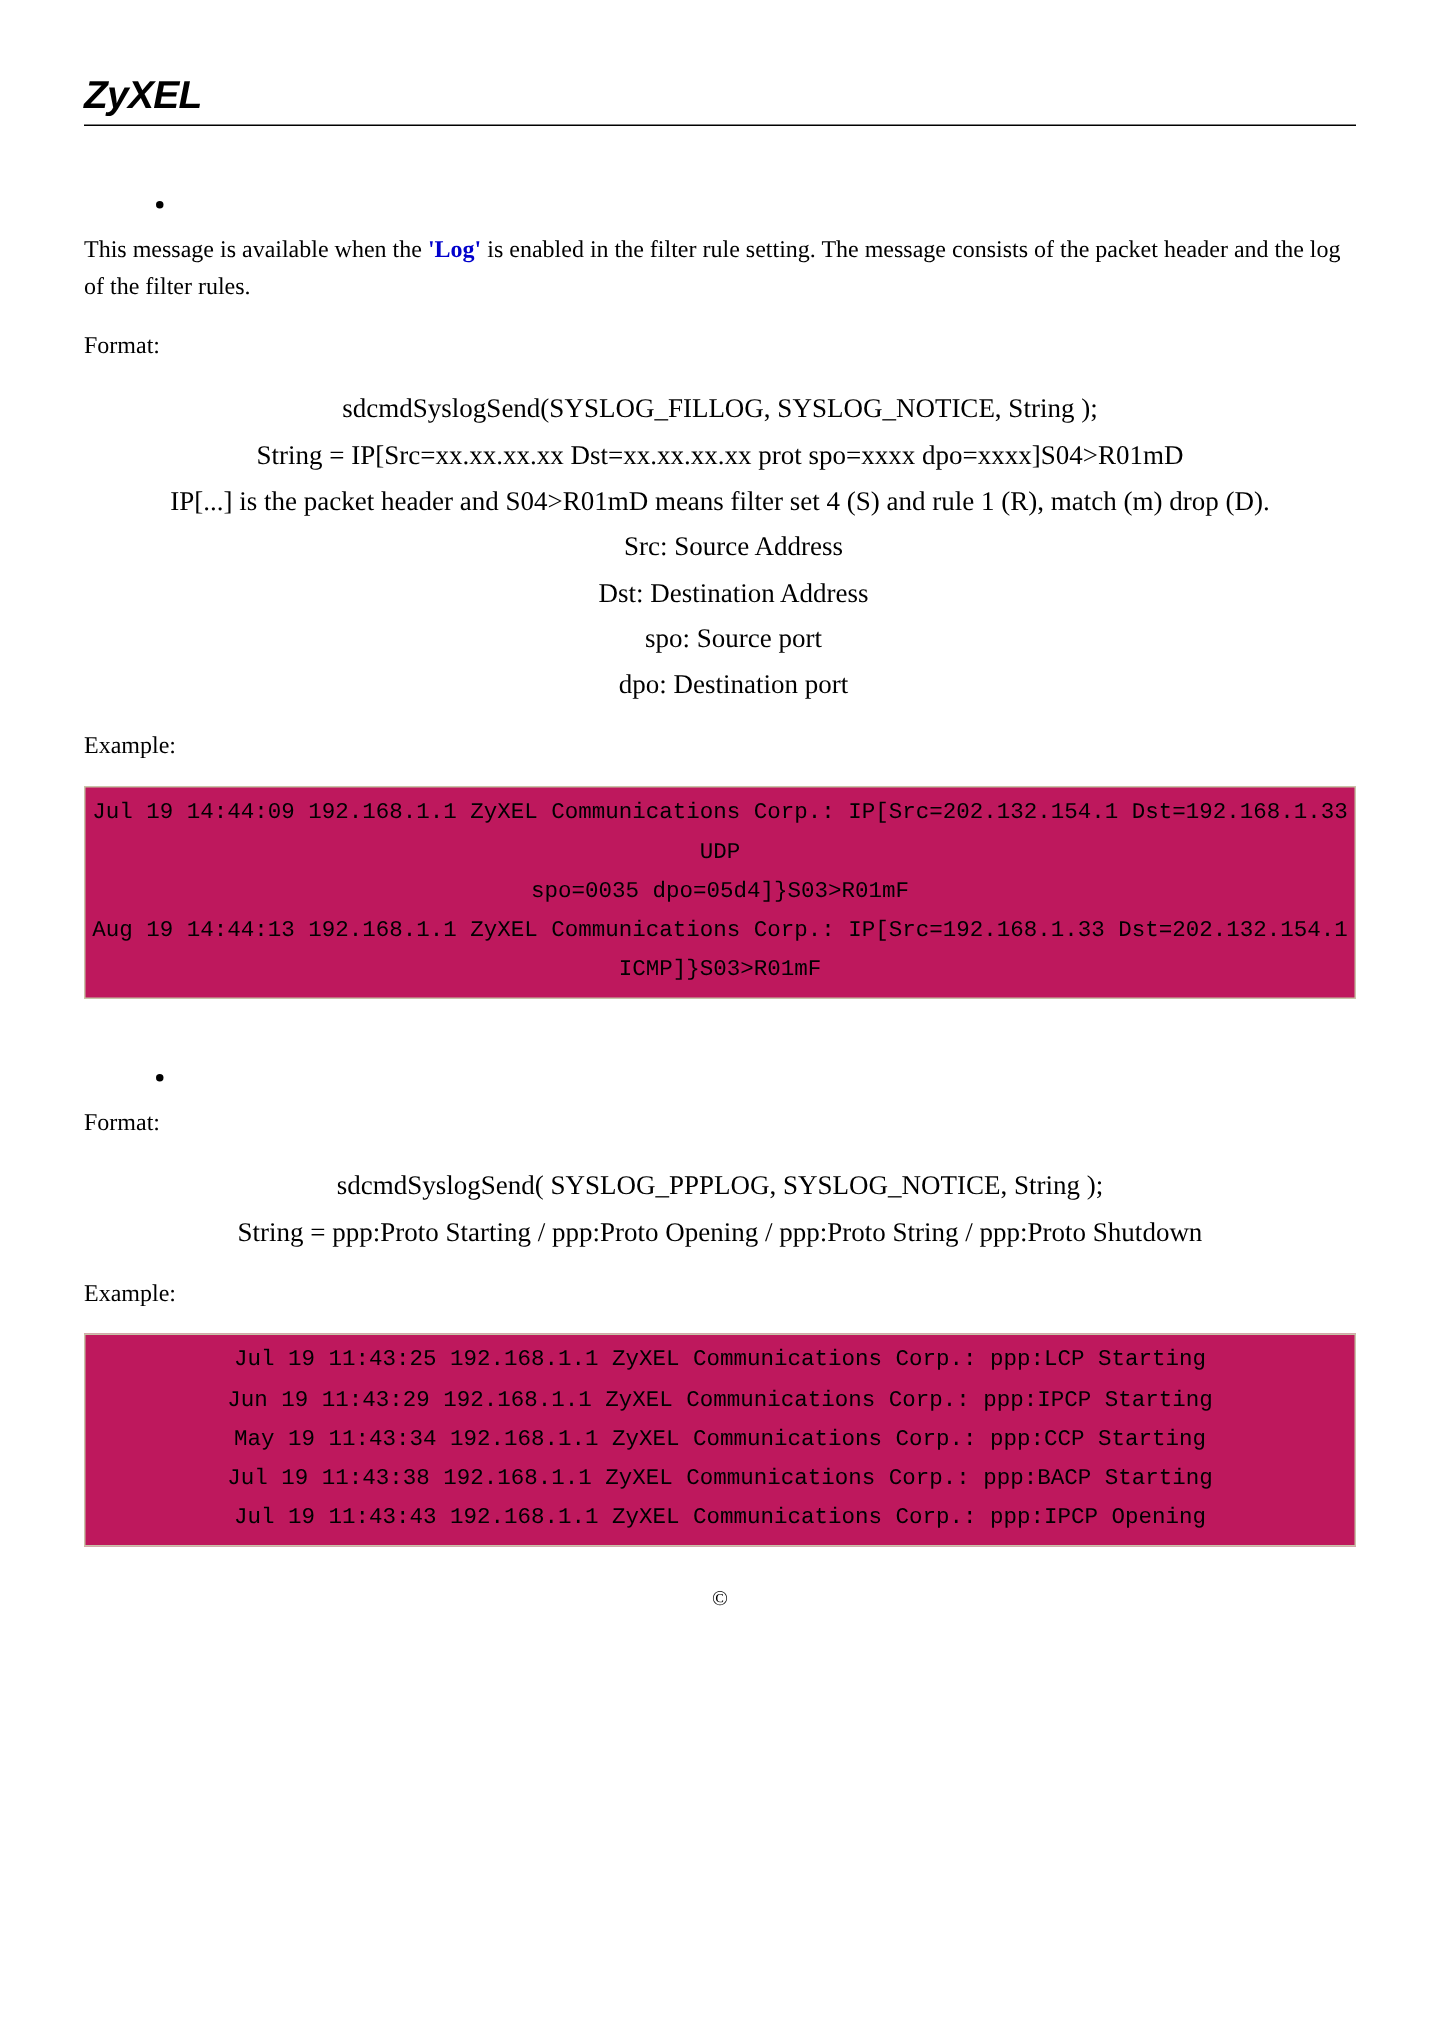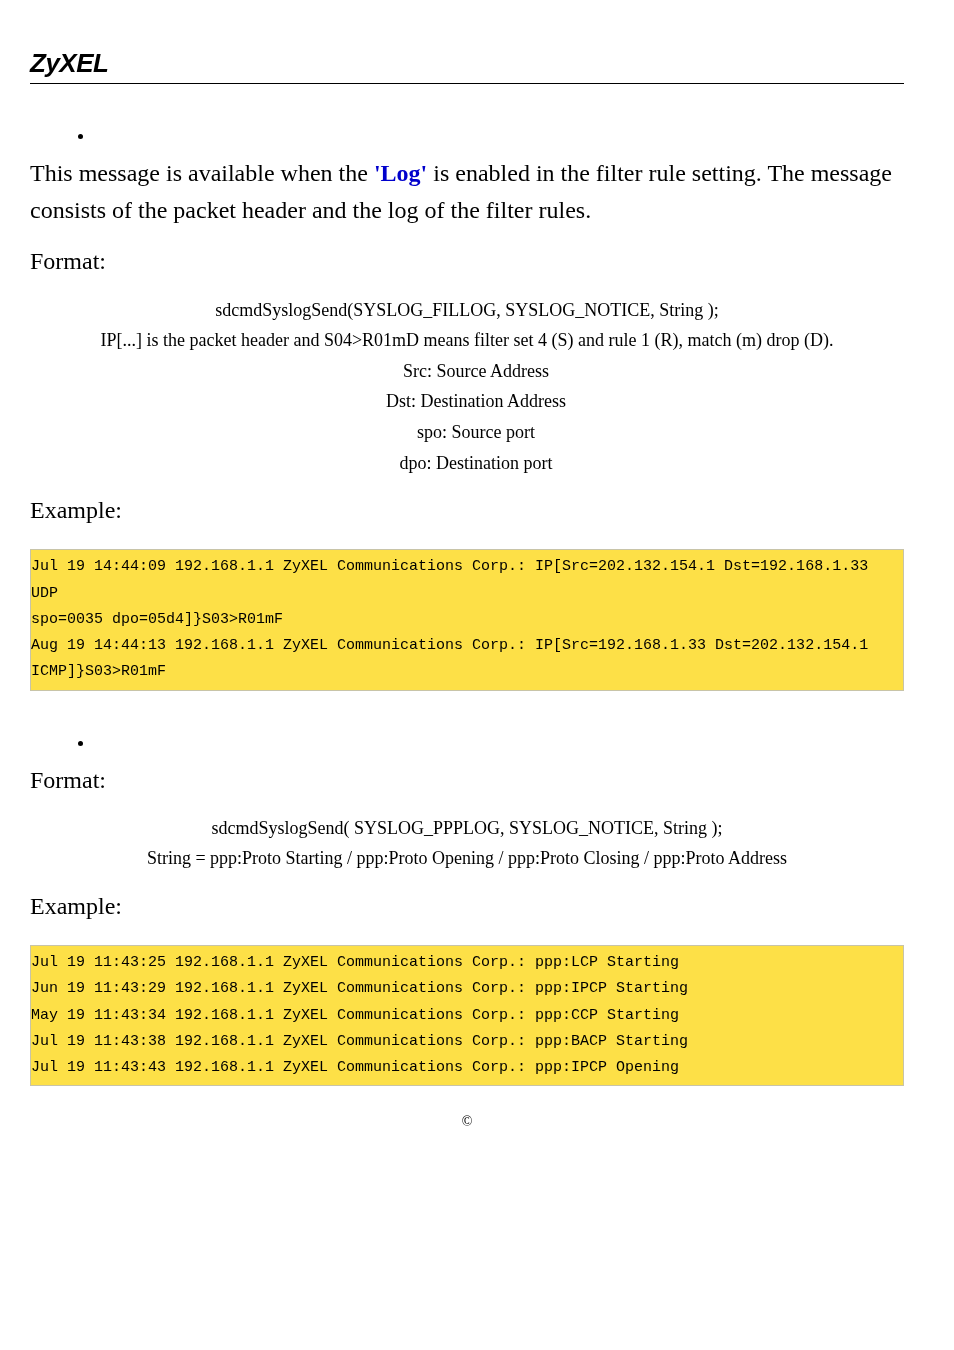--- a/index.html
+++ b/index.html
@@ -3,21 +3,21 @@
 <meta charset="utf-8">
 <style>
 body {
   margin: 0;
   font-family: 'Times New Roman', Times, serif;
   color: #000;
   background: #fff;
   width: 954px;
 }
 .page {
-  padding: 48px 50px 40px 30px;
+  padding: 48px 50px 40px 56px;
 }
 .header {
   border-bottom: 1px solid #000;
   padding-bottom: 4px;
 }
 .logo {
   font-family: Arial, Helvetica, sans-serif;
   font-weight: 900;
   font-style: italic;
   font-size: 26px;
@@ -28,42 +28,43 @@
   display: flex;
   align-items: center;
 }
 .bullet-dot {
   width: 5px;
   height: 5px;
   background: #000;
   border-radius: 50%;
 }
 .para {
-  font-size: 24px;
+  font-size: 16px;
   line-height: 1.55;
   margin: 14px 0;
 }
 .link-blue {
   color: #0000cc;
   font-weight: bold;
 }
 .format-block {
   font-size: 18px;
   line-height: 1.7;
   text-align: center;
 }
 .indent { padding-left: 18px; }
 .example-box {
   border: 1px solid #c8c4a8;
-  background: #fde047;
+  background: #be185d;
   font-family: 'Courier New', Courier, monospace;
   font-size: 15px;
   line-height: 1.75;
   padding: 4px 0;
-  margin-top: 20px;
+  margin-top: 8px;
+  text-align: center;
 }
 .footer {
   text-align: center;
   font-size: 14px;
   margin-top: 28px;
 }
 </style>
 </head>
 <body>
 
@@ -78,20 +79,21 @@
   </div>
 
   <div class="para">
     <span>This message is available when the </span><span class="link-blue">'Log'</span><span> is enabled in the filter rule setting. The message consists of the packet header and the log of the filter rules.</span>
   </div>
 
   <div class="para">Format:</div>
 
   <div class="format-block">
     <div>sdcmdSyslogSend(SYSLOG_FILLOG, SYSLOG_NOTICE, String );</div>
+    <div>String = IP[Src=xx.xx.xx.xx Dst=xx.xx.xx.xx prot spo=xxxx dpo=xxxx]S04&gt;R01mD</div>
     <div>IP[...] is the packet header and S04&gt;R01mD means filter set 4 (S) and rule 1 (R), match (m) drop (D).</div>
     <div class="indent">Src: Source Address</div>
     <div class="indent">Dst: Destination Address</div>
     <div class="indent">spo: Source port</div>
     <div class="indent">dpo: Destination port</div>
   </div>
 
   <div class="para">Example:</div>
 
   <div class="example-box">
@@ -102,21 +104,21 @@
   </div>
 
   <div class="bullet">
     <div class="bullet-dot"></div>
   </div>
 
   <div class="para">Format:</div>
 
   <div class="format-block">
     <div>sdcmdSyslogSend( SYSLOG_PPPLOG, SYSLOG_NOTICE, String );</div>
-    <div>String = ppp:Proto Starting / ppp:Proto Opening / ppp:Proto Closing / ppp:Proto Address</div>
+    <div>String = ppp:Proto Starting / ppp:Proto Opening / ppp:Proto String / ppp:Proto Shutdown</div>
   </div>
 
   <div class="para">Example:</div>
 
   <div class="example-box">
     <div>Jul 19 11:43:25 192.168.1.1 ZyXEL Communications Corp.: ppp:LCP Starting</div>
     <div>Jun 19 11:43:29 192.168.1.1 ZyXEL Communications Corp.: ppp:IPCP Starting</div>
     <div>May 19 11:43:34 192.168.1.1 ZyXEL Communications Corp.: ppp:CCP Starting</div>
     <div>Jul 19 11:43:38 192.168.1.1 ZyXEL Communications Corp.: ppp:BACP Starting</div>
     <div>Jul 19 11:43:43 192.168.1.1 ZyXEL Communications Corp.: ppp:IPCP Opening</div>

